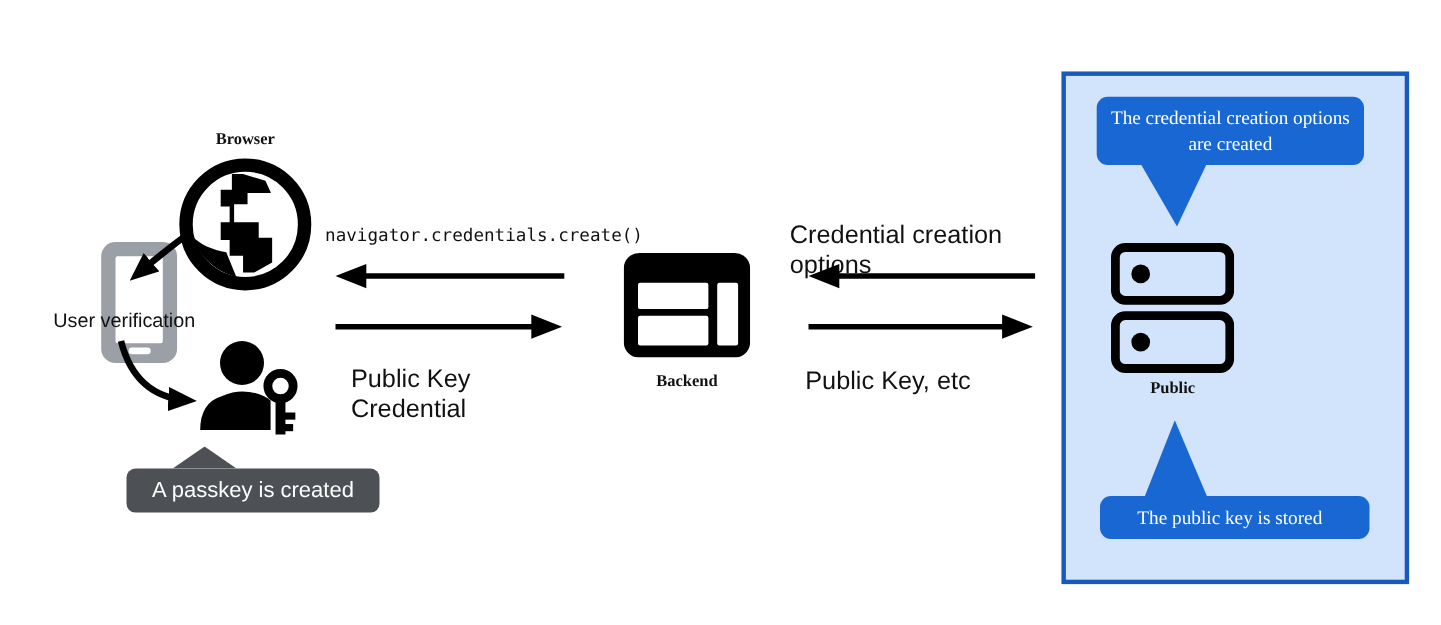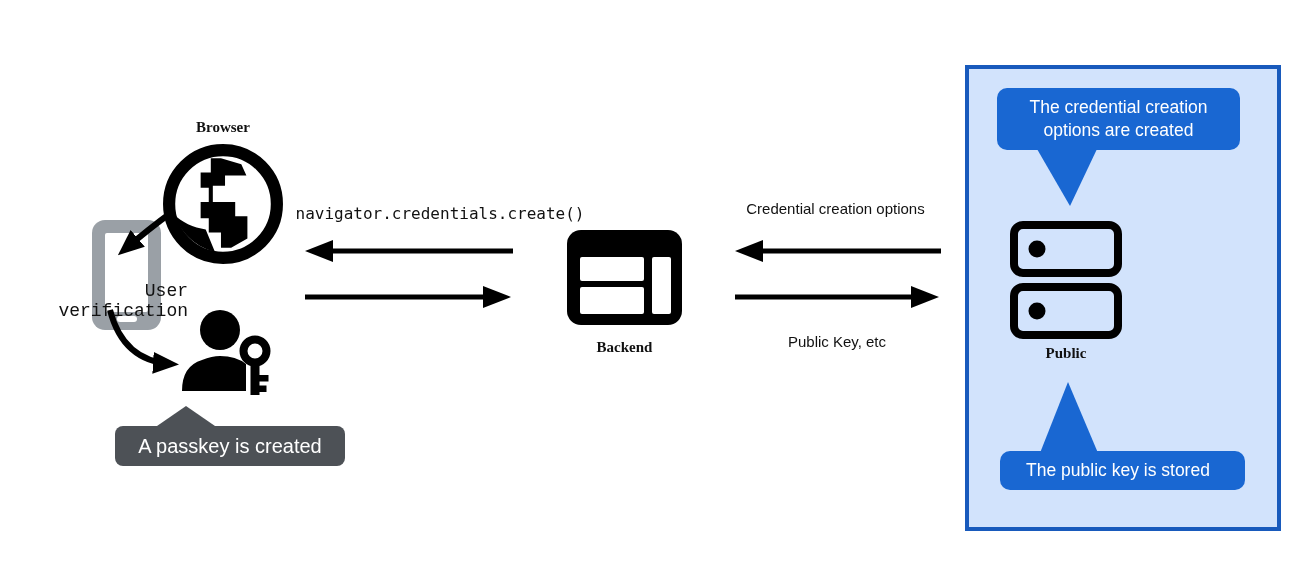--- a/index.html
+++ b/index.html
@@ -8,37 +8,37 @@
     --panel-border:#185abc;
     --tooltip-gray:#4d5156;
     --phone-gray:#9aa0a6;
     --ink:#111111;
   }
   *{margin:0;padding:0;box-sizing:border-box;}
   body{background:#ffffff;font-family:"Liberation Sans",sans-serif;color:var(--ink);}
   .stage{position:relative;width:1310px;height:568px;background:#ffffff;overflow:hidden;}
   .abs{position:absolute;}
   .lbl-bold{font-weight:700;font-size:15px;text-align:center;color:var(--ink);font-family:Liberation Serif, serif;}
-  .lbl{font-size:15px;text-align:center;color:var(--ink);}
+  .lbl{font-size:23px;color:var(--ink);}
   .code{font-family:"DejaVu Sans Mono",monospace;font-size:16px;text-align:center;color:var(--ink);white-space:nowrap;}
   
   .phone{left:92px;top:220px;width:69px;height:110px;background:var(--phone-gray);border-radius:13px;}
   .phone .screen{position:absolute;left:13px;top:13px;width:43px;height:79px;background:#fff;border-radius:2px;}
   .phone .homebar{position:absolute;left:25px;top:96px;width:20px;height:6px;background:#fff;border-radius:3px;}
   
   .tooltip-dark{left:115px;top:406px;width:230px;}
   .tooltip-dark .tri{display:block;margin-left:42px;}
   .tooltip-dark .tri polygon{fill:var(--tooltip-gray);}
   .tooltip-dark .box{width:230px;height:40px;background:var(--tooltip-gray);border-radius:8px;
     color:#fff;font-size:20px;line-height:40px;text-align:center;}
   
   .panel{left:965px;top:65px;width:316px;height:466px;background:var(--panel-fill);
     border:4px solid var(--panel-border);}
   .callout{background:var(--accent-blue);color:#fff;font-size:17.5px;line-height:1.32;
-    text-align:center;border-radius:10px;padding:8px 12px;}
+    text-align:center;border-radius:10px;padding:8px 12px;font-family:Liberation Serif, serif;}
   .callout-tri polygon{fill:var(--accent-blue);}
   svg{display:block;}
 </style>
 </head>
 <body>
 
 <div class="stage">
 
   <div class="abs lbl-bold" style="left:163px;top:119px;width:120px;">Browser</div>
 
@@ -56,21 +56,21 @@
   <svg class="abs" style="left:85px;top:173px;overflow:visible;" width="150" height="225">
     <defs>
       <marker id="curvehead" markerUnits="userSpaceOnUse" markerWidth="26" markerHeight="22" refX="18" refY="11" orient="auto">
         <path d="M0,0 L26,11 L0,22 Z" fill="#000000"></path>
       </marker>
     </defs>
     <path d="M 87 39 Q 65 55 39 77" fill="none" stroke="#000000" stroke-width="6" marker-end="url(#curvehead)"></path>
     <path d="M 25 137 Q 38 188 86 191" fill="none" stroke="#000000" stroke-width="6" marker-end="url(#curvehead)"></path>
   </svg>
 
-  <div class="abs lbl" style="left:38px;top:281px;width:150px;text-align:right;font-size:18px;font-family:Liberation Mono, monospace;">User verification</div>
+  <div class="abs lbl" style="left:38px;top:281px;width:150px;text-align:center;font-size:18px;">User verification</div>
 
   <svg class="abs" style="left:176px;top:306px;" width="96" height="91" viewBox="0 0 96 91">
     <circle cx="44" cy="24" r="20" fill="#000000"></circle>
     <path d="M6 85 Q6 60 26 54 Q36 50 44 50 Q60 50 70 58 L70 85 Z" fill="#000000"></path>
     <g>
       <circle cx="79" cy="45" r="11.5" fill="none" stroke="#000000" stroke-width="8"></circle>
       <rect x="74.5" y="56" width="9" height="33" fill="#000000"></rect>
       <rect x="83" y="69" width="9.5" height="6.5" fill="#000000"></rect>
       <rect x="83" y="79.5" width="7.5" height="6.5" fill="#000000"></rect>
     </g>
@@ -87,20 +87,21 @@
 
   <svg class="abs" style="left:303px;top:238px;" width="212" height="26">
     <line x1="210" y1="13" x2="28" y2="13" stroke="#000000" stroke-width="5"></line>
     <polygon points="30,2 30,24 2,13" fill="#000000"></polygon>
   </svg>
   <svg class="abs" style="left:303px;top:284px;" width="212" height="26">
     <line x1="2" y1="13" x2="182" y2="13" stroke="#000000" stroke-width="5"></line>
     <polygon points="180,2 180,24 208,13" fill="#000000"></polygon>
   </svg>
 
+  <div class="abs lbl" style="left:319px;top:331px;width:200px;">Public Key Credential</div>
 
   <svg class="abs" style="left:567px;top:230px;" width="115" height="95" viewBox="0 0 115 95">
     <rect x="0" y="0" width="115" height="95" rx="14" fill="#000000"></rect>
     <rect x="13" y="27" width="64" height="24" rx="2" fill="#ffffff"></rect>
     <rect x="13" y="57" width="64" height="27" rx="2" fill="#ffffff"></rect>
     <rect x="85" y="27" width="19" height="57" rx="2" fill="#ffffff"></rect>
   </svg>
   <div class="abs lbl-bold" style="left:567px;top:339px;width:115px;">Backend</div>
 
   <div class="abs lbl" style="left:718px;top:200px;width:235px;">Credential creation options</div>

